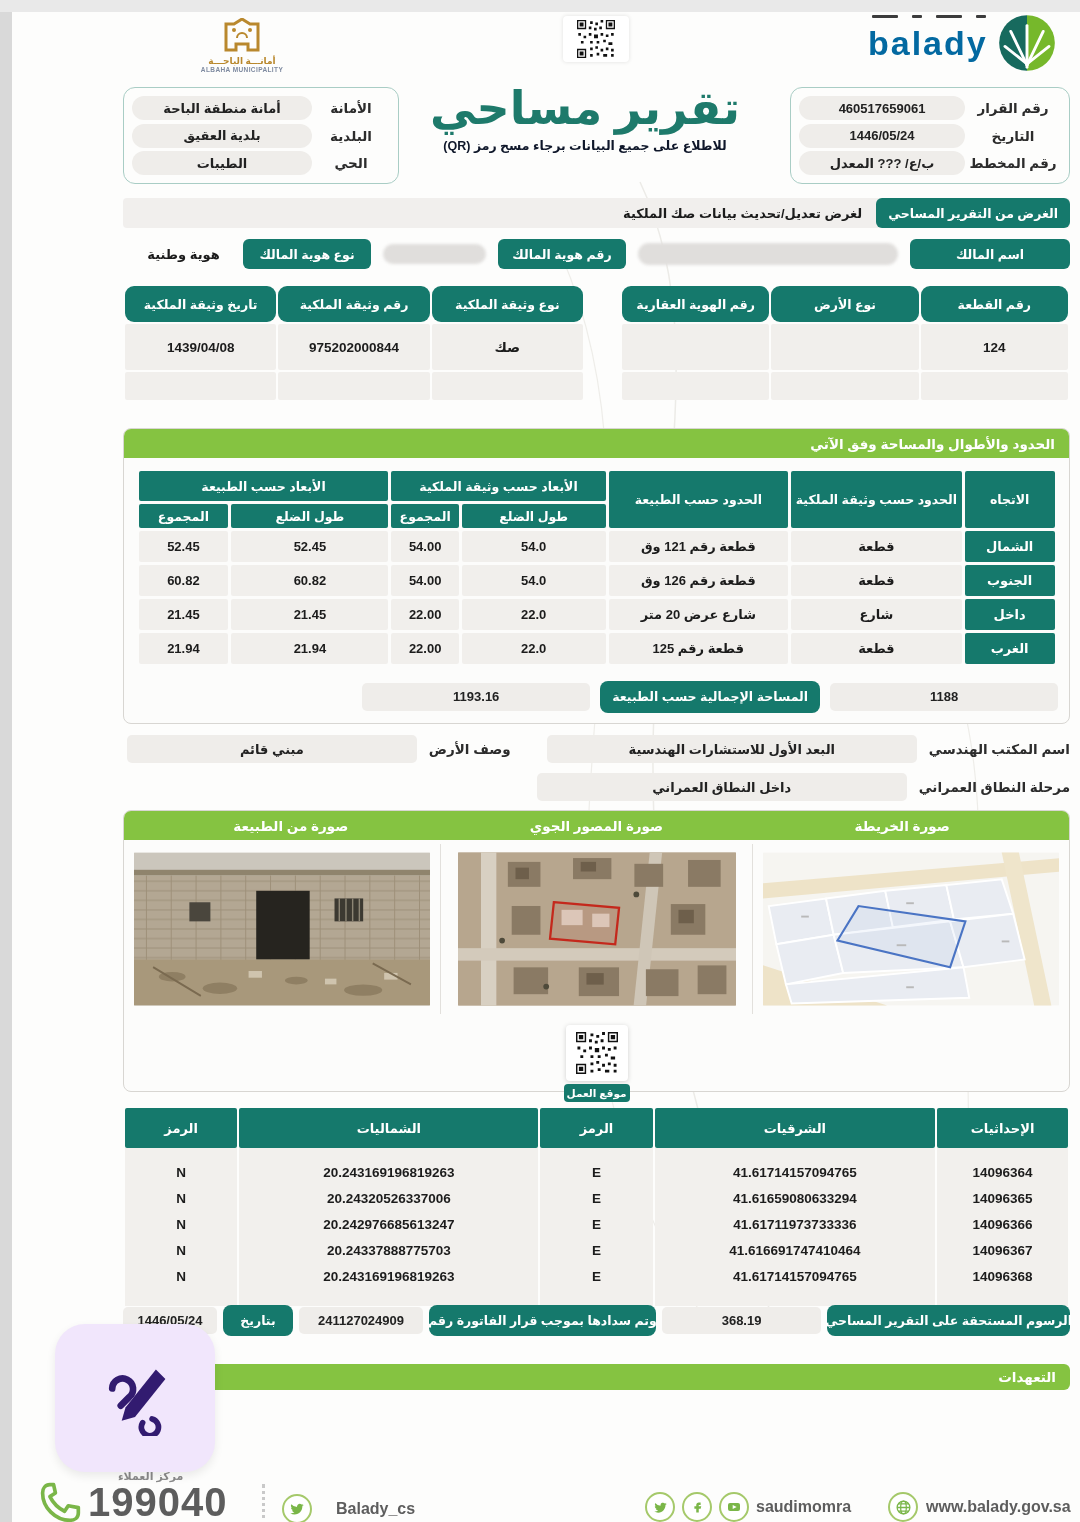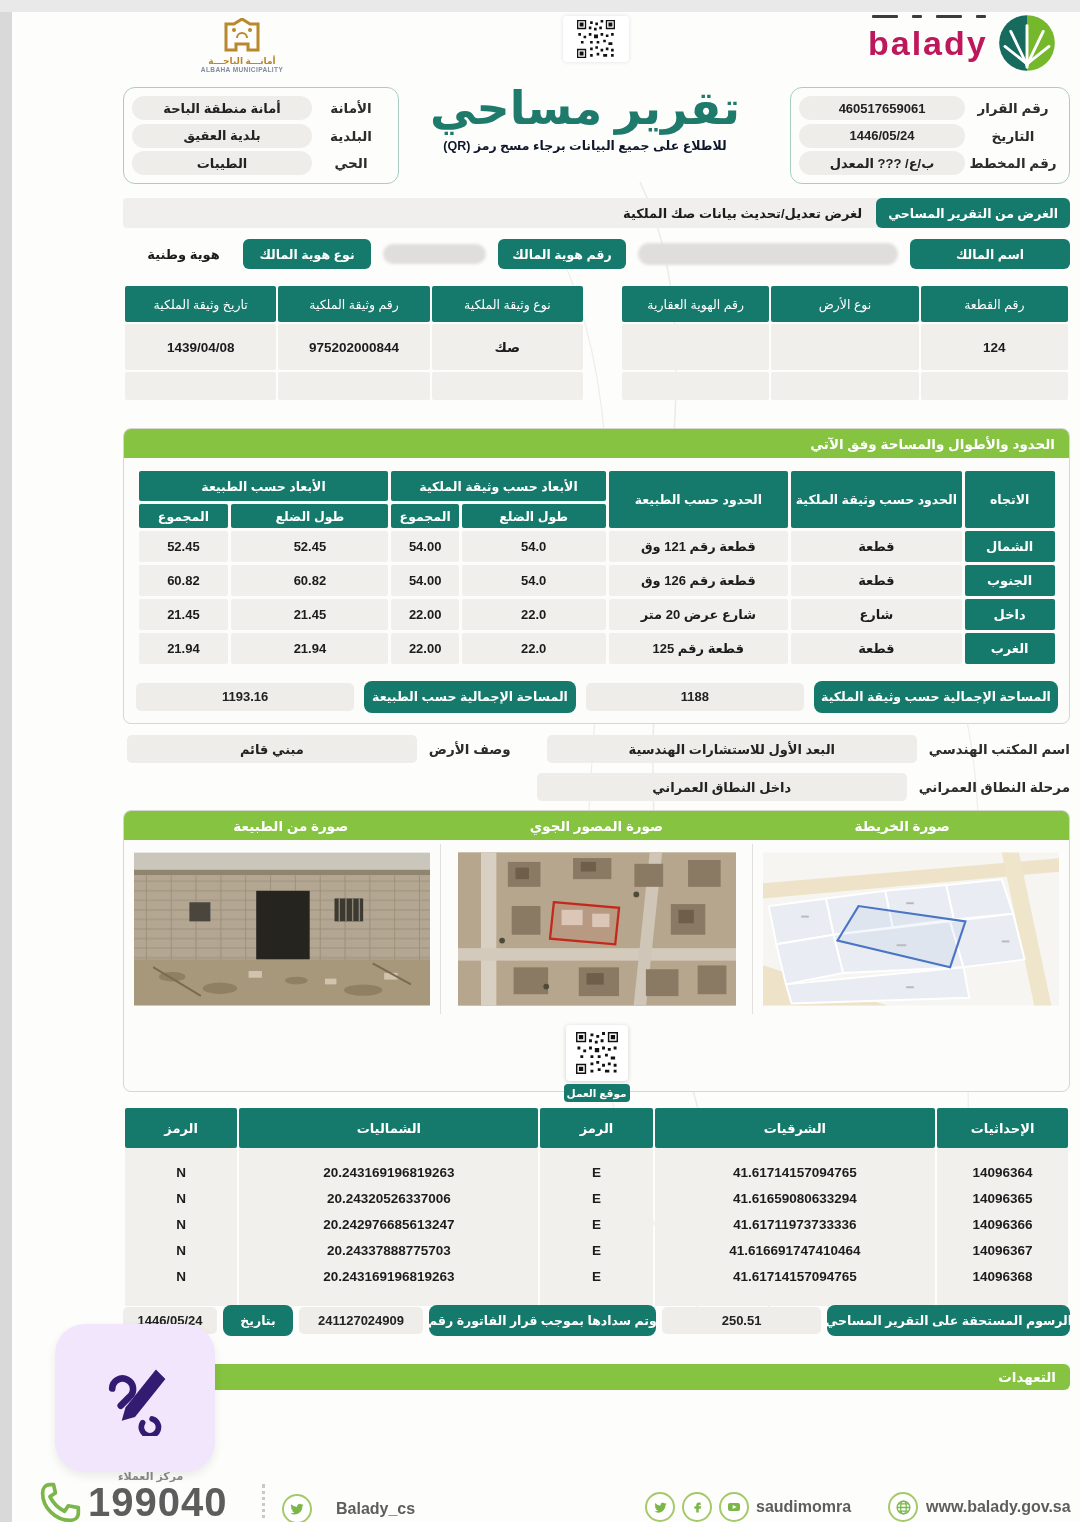--- a/index.html
+++ b/index.html
@@ -21,21 +21,21 @@
   .vbox{background:var(--vbox);border-radius:5px;display:flex;align-items:center;justify-content:center;font-size:13px;color:var(--ink);}
   .blurbox{background:#e0dedc;border-radius:16px;filter:blur(1.5px);}
   .lbl{font-weight:bold;color:#2c2c2c;font-size:13.5px;display:flex;align-items:center;justify-content:center;white-space:nowrap;}
 
   
   .muni-logo{position:absolute;left:190px;top:6px;width:104px;height:62px;text-align:center;direction:ltr;}
   .muni-logo .ar{font-size:9px;color:#b9882d;font-weight:bold;line-height:10px;}
   .muni-logo .en{font-size:6.5px;color:#7e8aa0;font-weight:bold;letter-spacing:.4px;}
   .top-qr{position:absolute;left:563px;top:4px;width:66px;height:46px;background:#fff;border-radius:4px;box-shadow:0 0 4px rgba(0,0,0,.12);display:flex;align-items:center;justify-content:center;}
   .balady{position:absolute;left:868px;top:0;width:206px;height:62px;display:flex;align-items:center;gap:10px;direction:ltr;}
-  .balady .word{position:relative;color:#be185d;font-size:34px;font-weight:bold;letter-spacing:2px;line-height:60px;}
+  .balady .word{position:relative;color:#0369a1;font-size:34px;font-weight:bold;letter-spacing:2px;line-height:60px;}
   .balady .marks{position:absolute;top:2px;left:4px;width:130px;height:8px;display:flex;gap:14px;}
   .balady .marks i{display:block;background:#3c3c3c;border-radius:1px;}
   .m-dash{width:26px;height:3px;}
   .m-dots{width:10px;height:3px;}
 
   
   .info-box{position:absolute;border:1px solid #a9cdc5;border-radius:12px;padding:7px 8px;display:flex;flex-direction:column;justify-content:space-between;background:#fdfdfc;}
   .info-row{display:flex;align-items:center;height:26px;}
   .info-row .lbl{width:96px;font-size:13.5px;}
   .info-row .vbox{flex:1;height:24px;border-radius:13px;font-weight:bold;font-size:13px;}
@@ -51,21 +51,21 @@
   .purpose-row .pill{height:30px;border-radius:6px;min-width:190px;}
   .purpose-row .val{font-size:13px;color:#1c1c1c;margin-right:14px;font-weight:600;}
   .owner-row{position:absolute;left:123px;top:226px;width:947px;height:32px;display:flex;align-items:center;gap:12px;}
   .owner-row .pill{height:30px;}
   .owner-name-blur{width:260px;height:22px;}
   .owner-id-blur{width:103px;height:20px;}
   .owner-type-val{font-size:13px;font-weight:bold;color:#1c1c1c;width:95px;text-align:center;}
 
   
   .stable{position:absolute;border-collapse:separate;border-spacing:2px;table-layout:fixed;}
-  .stable th{background:var(--teal);color:#fff;font-size:12.5px;font-weight:normal;height:36px;border-radius:2px;padding:2px 4px;}
+  .stable th{background:var(--teal);color:#fff;font-size:12.5px;font-weight:bold;height:36px;border-radius:9px;padding:2px 4px;}
   .stable td{background:var(--cell);font-size:13.5px;font-weight:bold;color:#1c1c1c;text-align:center;border-radius:2px;}
   .stable tr.r1 td{height:46px;}
   .stable tr.r2 td{height:28px;}
   .parcel-table{left:620px;top:272px;width:450px;}
   .deed-table{left:123px;top:272px;width:462px;}
 
   
   .bounds-sec{position:absolute;left:123px;top:416px;width:947px;height:296px;border:1px solid #d8d6d2;border-radius:8px;background:#fcfcfb;}
   .band{background:var(--green);color:#fff;font-weight:bold;font-size:13.5px;display:flex;align-items:center;padding:0 14px;height:29px;border-radius:7px 7px 0 0;}
   .btable{width:922px;margin:10px auto 0;border-collapse:separate;border-spacing:3px;table-layout:fixed;}
@@ -332,21 +332,20 @@
           <td>قطعة</td>
           <td>قطعة رقم 125</td>
           <td>22.0</td>
           <td>22.00</td>
           <td>21.94</td>
           <td>21.94</td>
         </tr>
       </tbody>
     </table>
     <div class="totals-row">
-      <span class="pill" style="min-width:238px">المساحة الإجمالية حسب وثيقة الملكية</span>
       <span class="vbox" style="width:228px">1188</span>
       <span class="pill" style="min-width:205px">المساحة الإجمالية حسب الطبيعة</span>
       <span class="vbox" style="width:228px">1193.16</span>
     </div>
   </div>
 
   <div class="office-row" style="top:722px">
     <span class="lbl">اسم المكتب الهندسي</span>
     <span class="vbox" style="width:370px">البعد الأول للاستشارات الهندسية</span>
     <span class="lbl" style="margin-right:24px">وصف الأرض</span>
@@ -525,21 +524,21 @@
           <td>41.61714157094765</td>
           <td>E</td>
           <td>20.243169196819263</td>
           <td>N</td>
       </tr>
     </tbody>
   </table>
 
   <div class="fees-row">
     <span class="pill" style="min-width:228px">الرسوم المستحقة على التقرير المساحي</span>
-    <span class="vbox" style="width:180px">250.51</span>
+    <span class="vbox" style="width:180px">368.19</span>
     <span class="pill" style="min-width:208px">وتم سدادها بموجب قرار الفاتورة رقم</span>
     <span class="vbox" style="width:140px">241127024909</span>
     <span class="pill" style="min-width:70px">بتاريخ</span>
     <span class="vbox" style="width:106px">1446/05/24</span>
   </div>
 
   <div class="band pledge-band">التعهدات</div>
 
   <div class="sticker">
     <svg width="76" height="76" viewBox="0 0 80 80">

